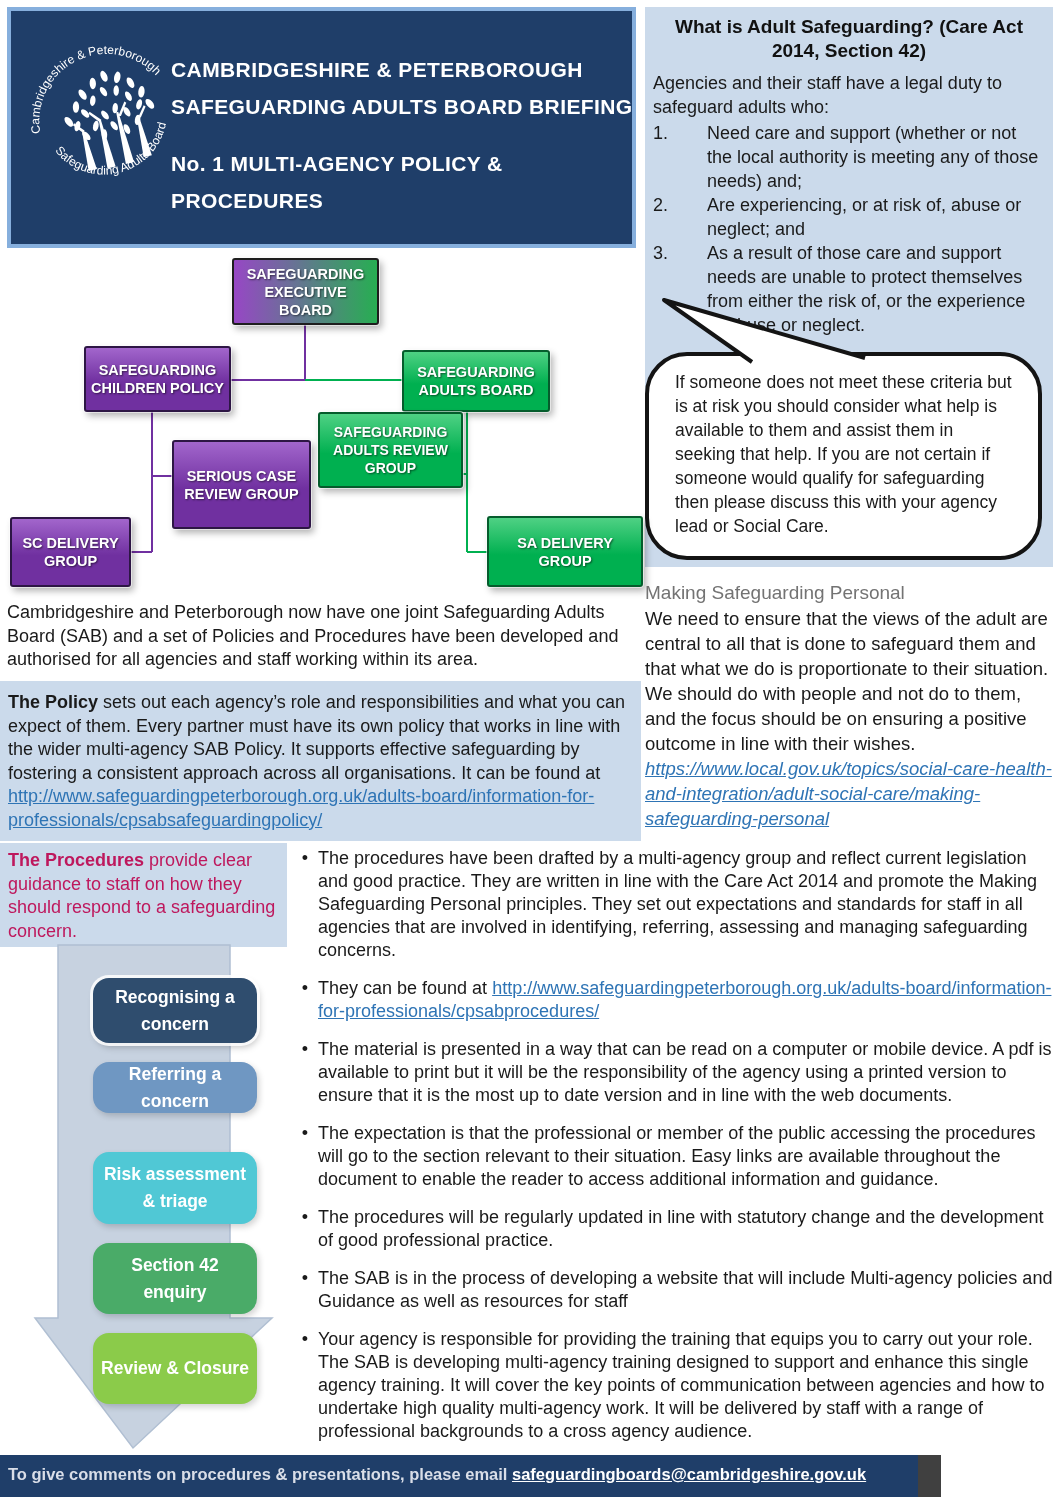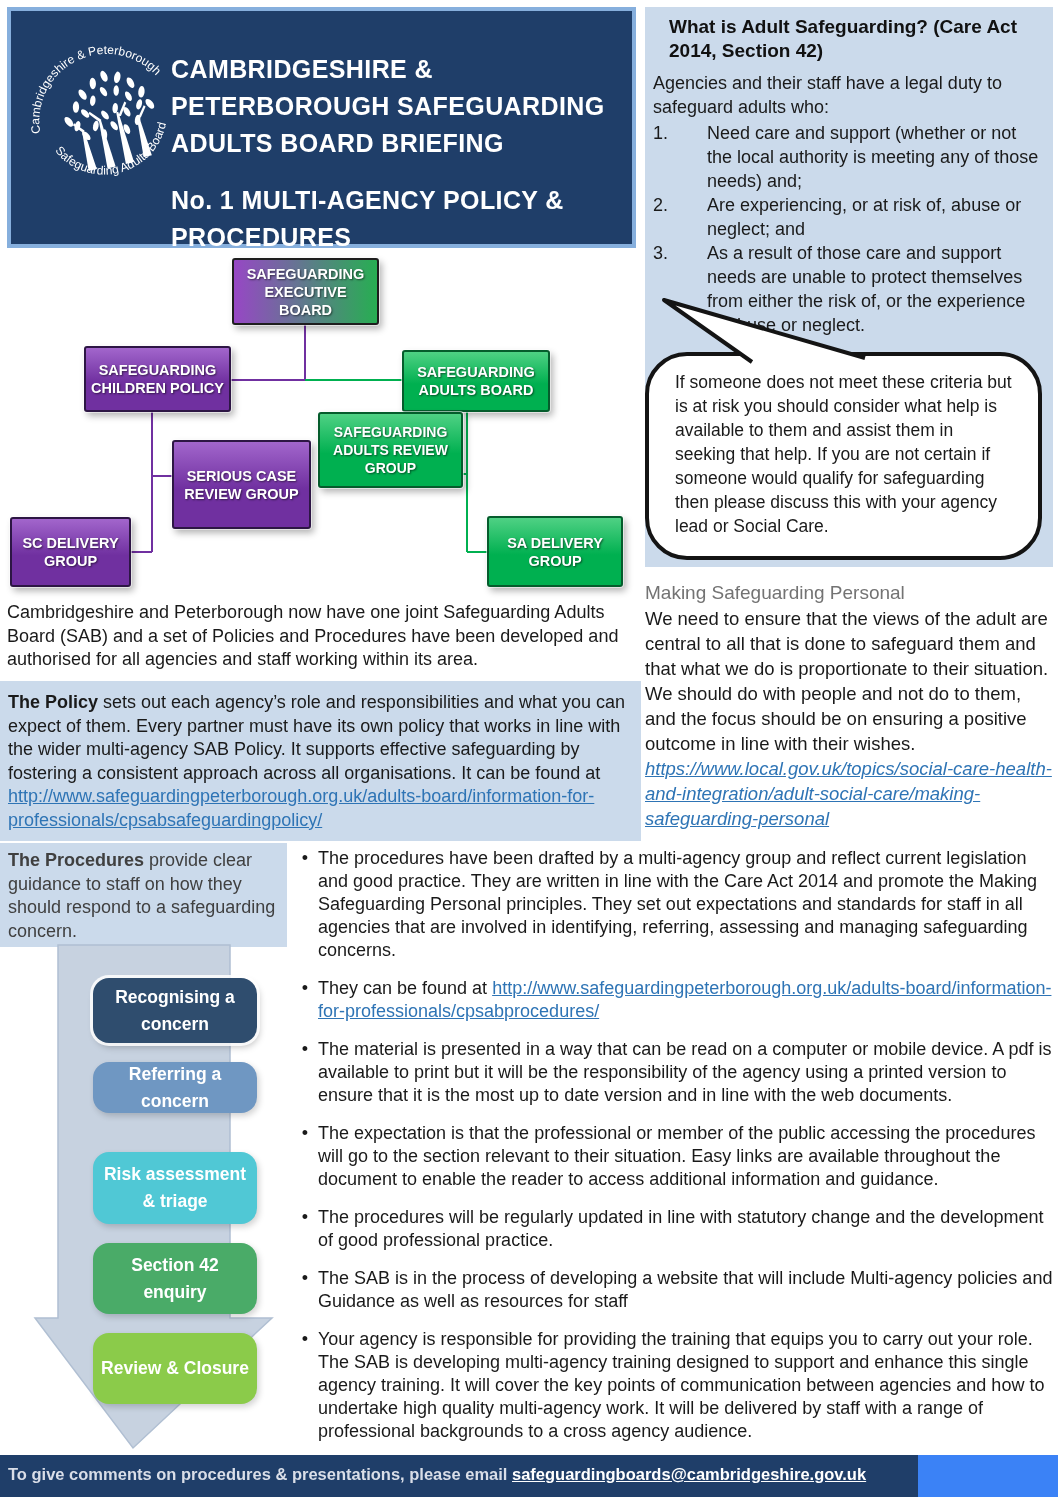--- a/index.html
+++ b/index.html
@@ -4,26 +4,26 @@
 <style>
   * { margin:0; padding:0; box-sizing:border-box; }
   body { background:#ffffff; font-family:"Liberation Sans", sans-serif; }
   .page { position:relative; width:1058px; height:1497px; background:#fff; overflow:hidden; }
 
   
   .masthead { position:absolute; left:7px; top:7px; width:629px; height:241px;
     background:#1f3e69; border:4px solid #86afdd; }
   .logo-svg { position:absolute; left:10px; top:14px; width:168px; height:180px; }
   .mast-titles { position:absolute; left:160px; top:40px; width:465px; color:#fff;
-    font-weight:bold; font-size:25px; line-height:37px; letter-spacing:0.4px; }
+    font-weight:bold; font-size:21px; line-height:37px; letter-spacing:0.4px; }
   .mast-sub { margin-top:20px; }
 
   
   .panel { position:absolute; left:645px; top:7px; width:408px; height:560px; background:#cbdaeb; }
-  .panel-title { padding:8px 24px 0 24px; text-align:left; font-weight:bold; font-size:19px; line-height:24px; color:#111; }
+  .panel-title { padding:8px 24px 0 24px; text-align:center; font-weight:bold; font-size:19px; line-height:24px; color:#111; }
   .panel-intro { padding:8px 10px 0 8px; font-size:18px; line-height:24px; color:#1a1a1a; }
   .plist { margin-top:2px; }
   .plist-row { display:flex; font-size:18px; line-height:24px; color:#1a1a1a; }
   .plist-num { flex:none; width:62px; padding-left:8px; }
   .plist-text { flex:1; padding-right:8px; }
 
   
   .bubble { position:absolute; left:645px; top:352px; width:397px; height:208px; background:#fff;
     border:4px solid #141414; border-radius:42px; padding:14px 22px 10px 26px;
     font-size:17.5px; line-height:24px; color:#1a1a1a; }
@@ -37,58 +37,58 @@
     box-shadow:0 0 0 1px rgba(255,255,255,0.55), 3px 4px 7px rgba(0,0,0,0.30); }
   .ob-purple { background:linear-gradient(180deg,#a266cc 0%,#7030a0 55%); border:2px solid #2d1644; }
   .ob-green  { background:linear-gradient(180deg,#4fd184 0%,#00b050 55%); border:2px solid #055c2c; }
   .ob-exec   { background:linear-gradient(90deg,#9747c5 0%,#27ae52 100%); border:2px solid #1e1e1e; }
   #ob-exec { left:232px; top:258px; width:147px; height:67px; }
   #ob-scb  { left:84px;  top:346px; width:147px; height:66px; }
   #ob-sab  { left:402px; top:350px; width:148px; height:62px; }
   #ob-scrg { left:172px; top:440px; width:139px; height:89px; }
   #ob-sarg { left:318px; top:412px; width:145px; height:76px; font-size:14px; }
   #ob-scd  { left:10px;  top:517px; width:121px; height:70px; }
-  #ob-sad  { left:487px; top:516px; width:136px; height:71px; }
+  #ob-sad  { left:487px; top:516px; width:156px; height:71px; }
 
   
   .intro-para { position:absolute; left:7px; top:601px; width:632px; font-size:18px; line-height:23.5px; color:#1a1a1a; }
   .policy-box { position:absolute; left:0; top:681px; width:641px; height:160px; background:#cbdaeb;
     padding:10px 8px 0 8px; font-size:18px; line-height:23.5px; color:#1a1a1a; }
   .lead-bold { font-weight:bold; }
   a.doclink { color:#2e74b5; text-decoration:underline; overflow-wrap:anywhere; }
   a.doclink.it { font-style:italic; }
 
   
   .msp { position:absolute; left:645px; top:582px; width:410px; }
   .msp-title { color:#737373; font-weight:normal; font-size:19px; margin-bottom:2px; }
   .msp-body { font-size:18.5px; line-height:25px; color:#1a1a1a; }
 
   
   .procedures-box { position:absolute; left:0; top:843px; width:287px; height:104px; background:#cbdaeb;
-    padding:6px 8px; font-size:18px; line-height:23.5px; color:#404040; }
+    padding:6px 8px; font-size:18px; line-height:23.5px; color:#be185d; }
 
   
   .flow-arrow { position:absolute; left:0; top:940px; width:300px; height:515px; }
   .fstep { position:absolute; left:93px; width:164px; display:flex; align-items:center; justify-content:center;
     text-align:center; color:#fff; font-weight:bold; font-size:17.5px; line-height:27px; border-radius:16px;
     padding:12px 8px; box-shadow:2px 3px 6px rgba(0,0,0,0.18); }
   #fs-1 { top:978px;  height:65px; box-shadow:0 0 0 3px rgba(255,255,255,0.85), 2px 4px 7px rgba(0,0,0,0.25); }
   #fs-2 { top:1062px; height:51px; }
   #fs-3 { top:1152px; height:72px; }
   #fs-4 { top:1243px; height:71px; }
   #fs-5 { top:1333px; height:71px; }
 
   
   .bullets { position:absolute; left:292px; top:847px; width:764px; }
   .bullet { display:flex; margin-bottom:15px; font-size:18px; line-height:23px; color:#1a1a1a; }
   .bullet .dot { flex:none; width:26px; text-align:center; }
   .bullet .btext { flex:1; }
 
   
-  .footer { position:absolute; left:0; top:1455px; width:1058px; height:42px; background:#3b82f6; }
+  .footer { position:absolute; left:0; top:1455px; width:941px; height:42px; background:#404040; }
   .footer-bar { position:absolute; left:0; top:0; width:918px; height:42px; background:#1f3e69;
     padding:10px 0 0 8px; font-size:16.5px; font-weight:600; color:#d9dee8; }
   .footer-email { color:#ffffff; font-weight:bold; text-decoration:underline; }
 </style>
 </head>
 <body>
 
 <div class="page">
 
   <header class="masthead">

